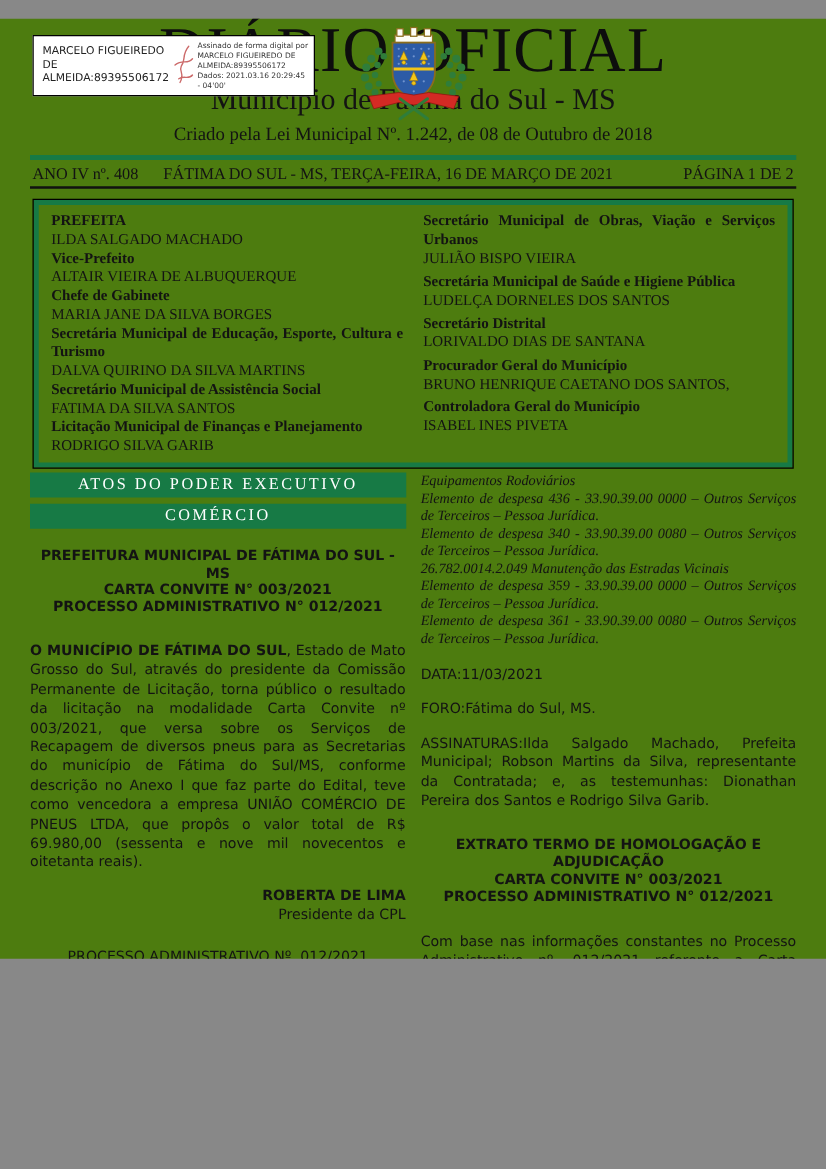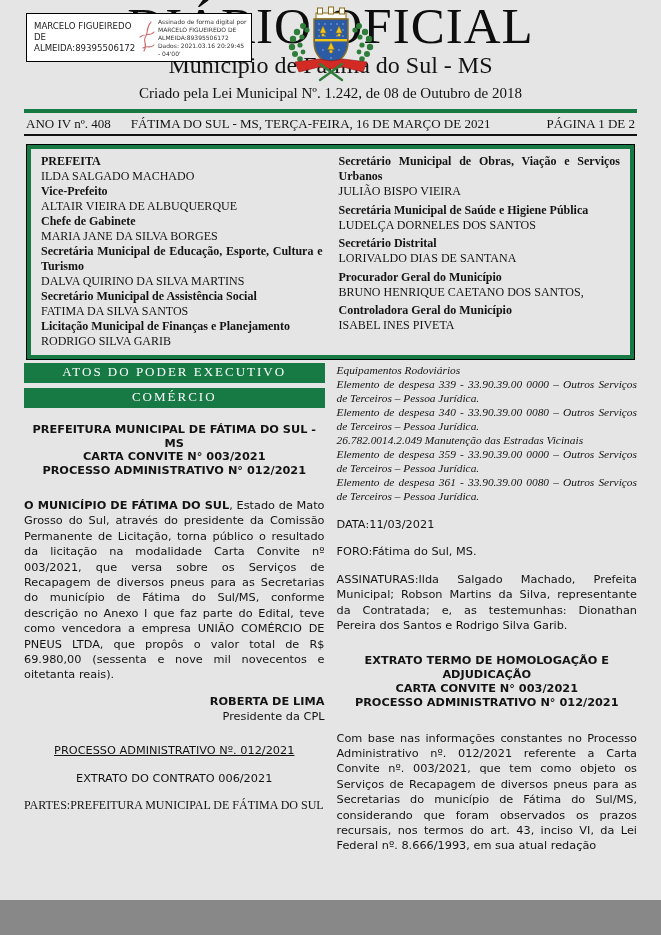--- a/index.html
+++ b/index.html
@@ -1,18 +1,18 @@
 <!DOCTYPE html>
 <html><head>
 <meta charset="utf-8">
 <style>
   * { box-sizing: border-box; }
   body { margin: 0; background: #888; }
   .page {
-    width: 661px; height: 900px; margin: 0 auto; background: #e5e5e5;
+    width: 661px; height: 752px; margin: 15px auto; background: #4d7c0f;
     position: relative; overflow: hidden; color: #131313;
     font-family: "Liberation Serif", "DejaVu Serif", serif;
   }
   
   .sig-box {
     position: absolute; left: 26px; top: 13px; width: 226px; height: 49px;
     border: 1px solid #000; display: flex; align-items: center; padding: 2px 3px 2px 7px; gap: 1px;
     background: #fff;
   }
   .sig-name {
@@ -242,21 +242,21 @@
       <div class="serif-block">
         <div>PARTES:PREFEITURA MUNICIPAL DE FÁTIMA DO SUL</div>
 
       </div>
 
     </div>
 
     <div class="col">
       <div class="r-dot">
         <div class="dot-line">Equipamentos Rodoviários</div>
-        <div class="dot-line just">Elemento de despesa 339 - 33.90.39.00 0000 – Outros Serviços de Terceiros – Pessoa Jurídica.</div>
+        <div class="dot-line just">Elemento de despesa 436 - 33.90.39.00 0000 – Outros Serviços de Terceiros – Pessoa Jurídica.</div>
         <div class="dot-line just">Elemento de despesa 340 - 33.90.39.00 0080 – Outros Serviços de Terceiros – Pessoa Jurídica.</div>
         <div class="dot-line">26.782.0014.2.049 Manutenção das Estradas Vicinais</div>
         <div class="dot-line just">Elemento de despesa 359 - 33.90.39.00 0000 – Outros Serviços de Terceiros – Pessoa Jurídica.</div>
         <div class="dot-line just">Elemento de despesa 361 - 33.90.39.00 0080 – Outros Serviços de Terceiros – Pessoa Jurídica.</div>
       </div>
 
       <div class="plain-line sans mt14">DATA:11/03/2021</div>
       <div class="plain-line sans mt12">FORO:Fátima do Sul, MS.</div>
 
       <p class="body-par sans just" style="margin-top:13px">ASSINATURAS:Ilda Salgado Machado, Prefeita Municipal; Robson Martins da Silva, representante da Contratada; e, as testemunhas: Dionathan Pereira dos Santos e Rodrigo Silva Garib.</p>

